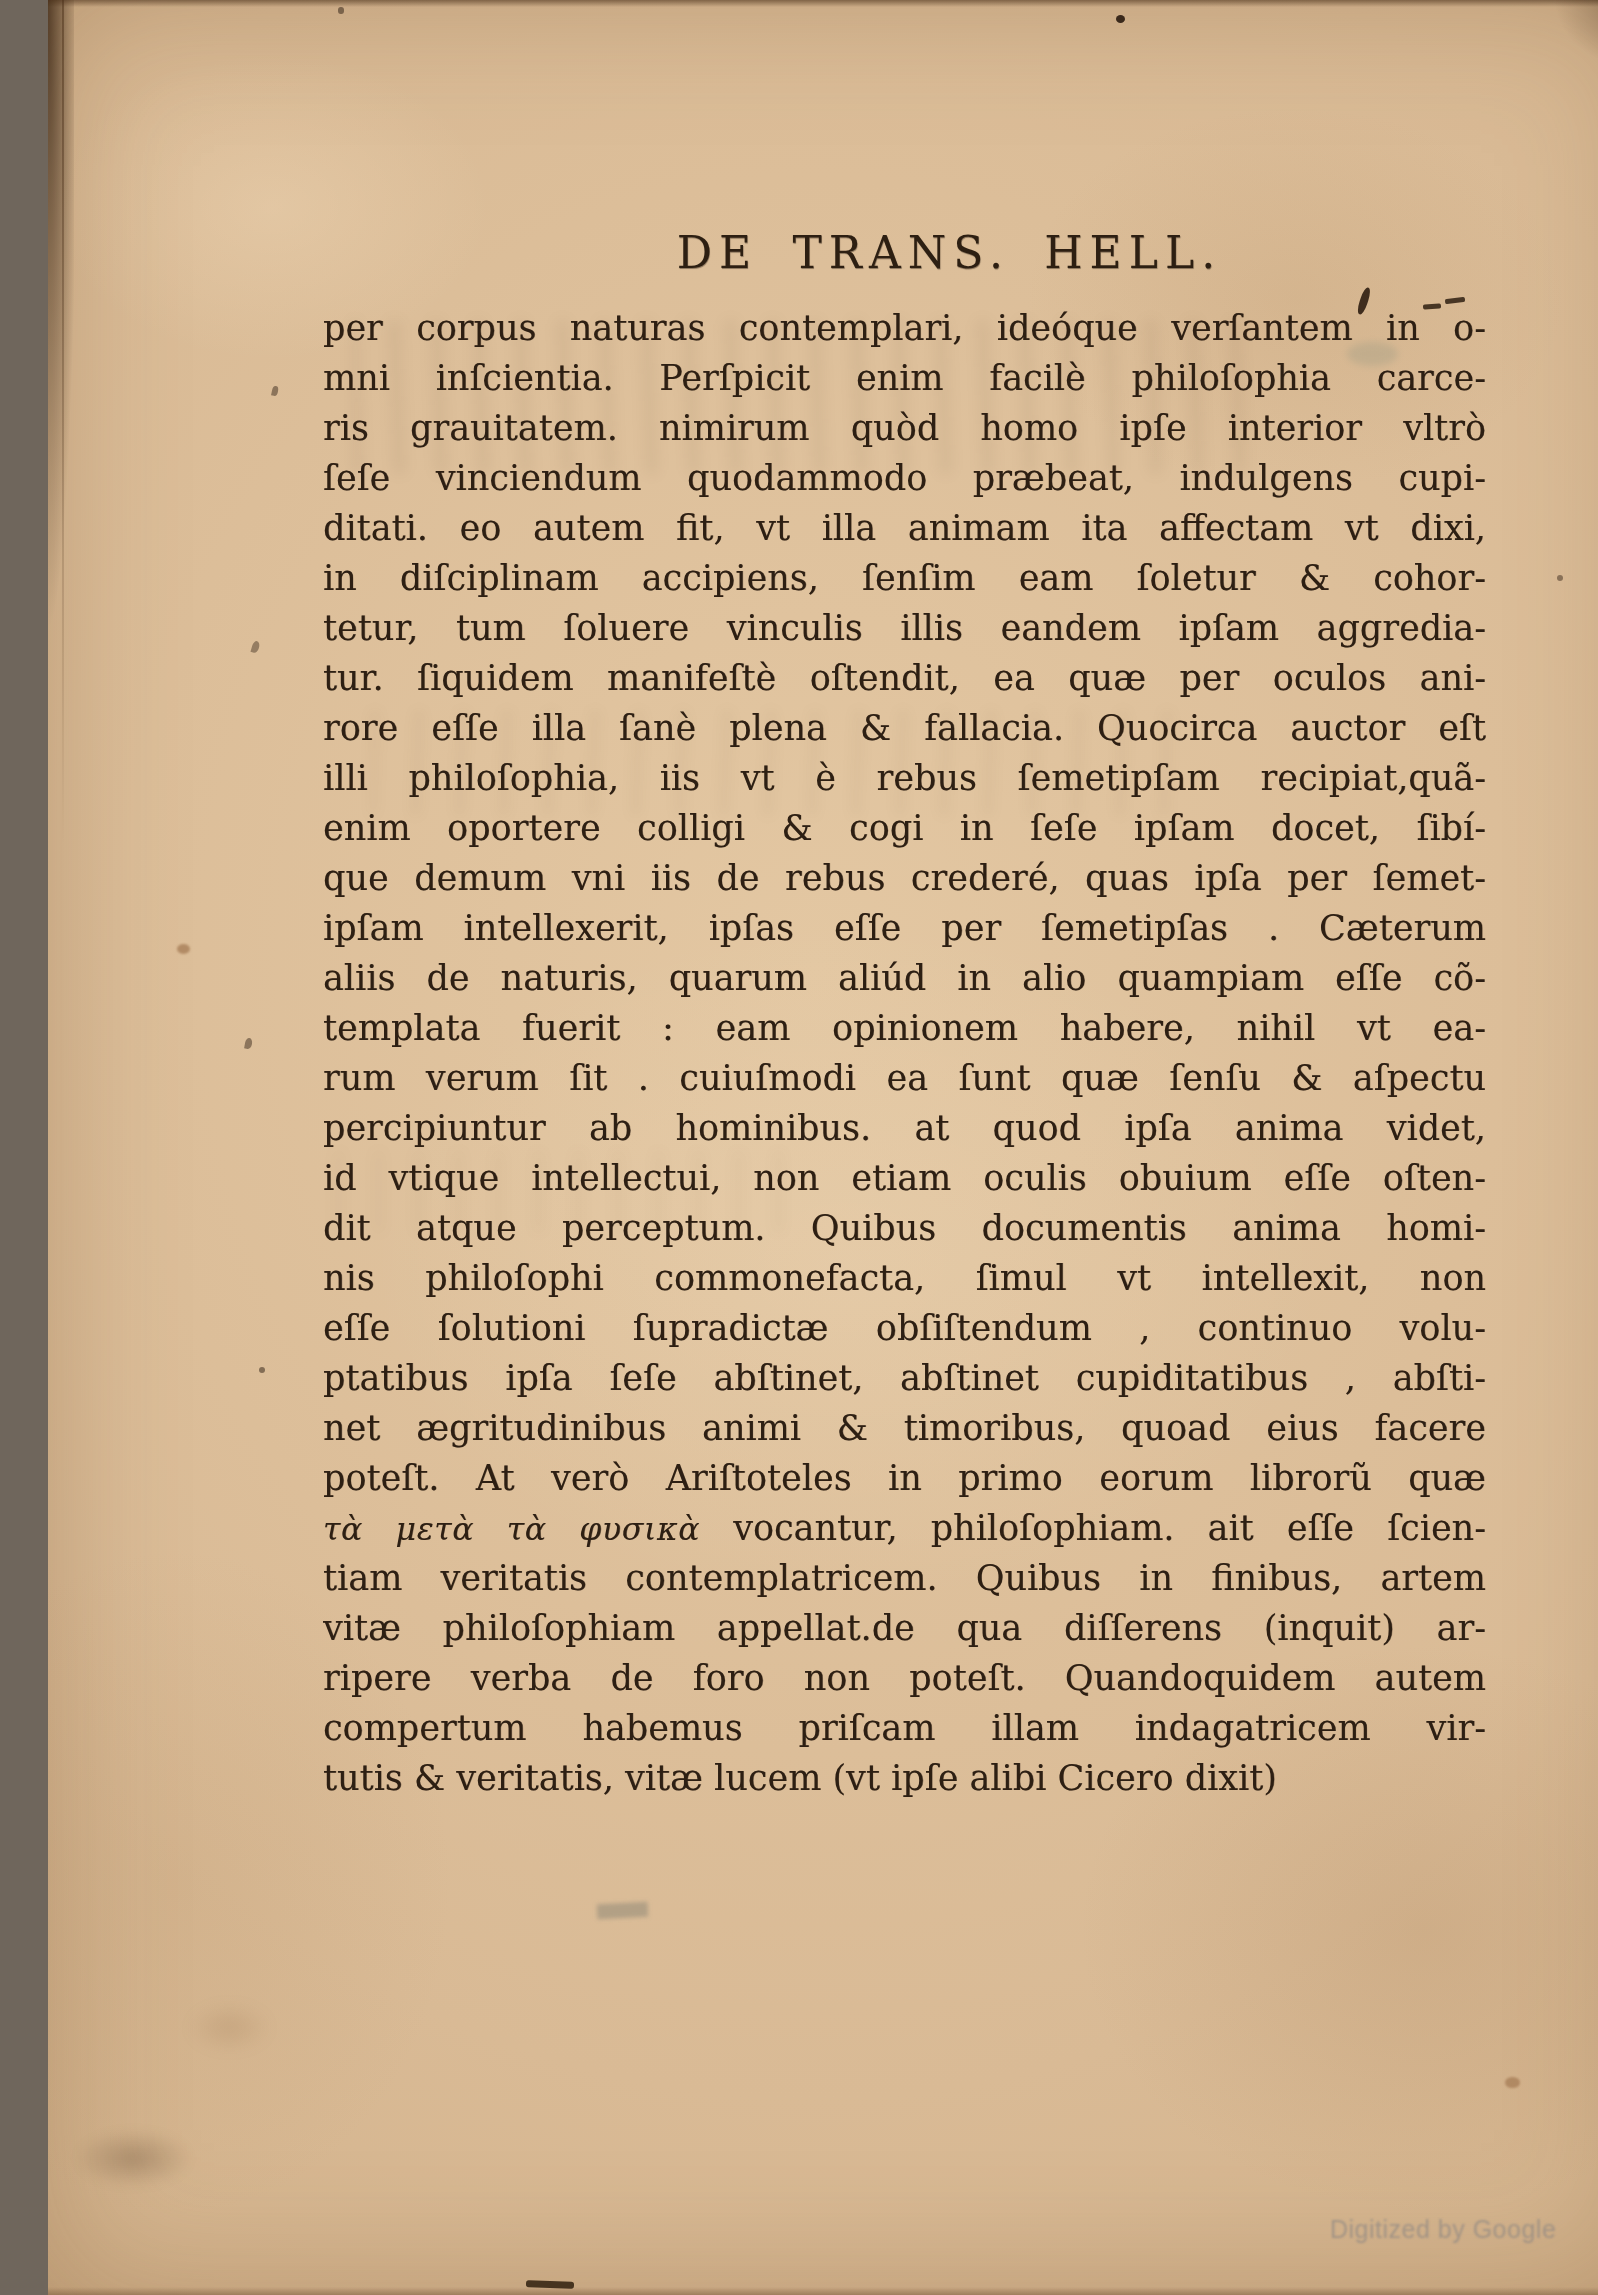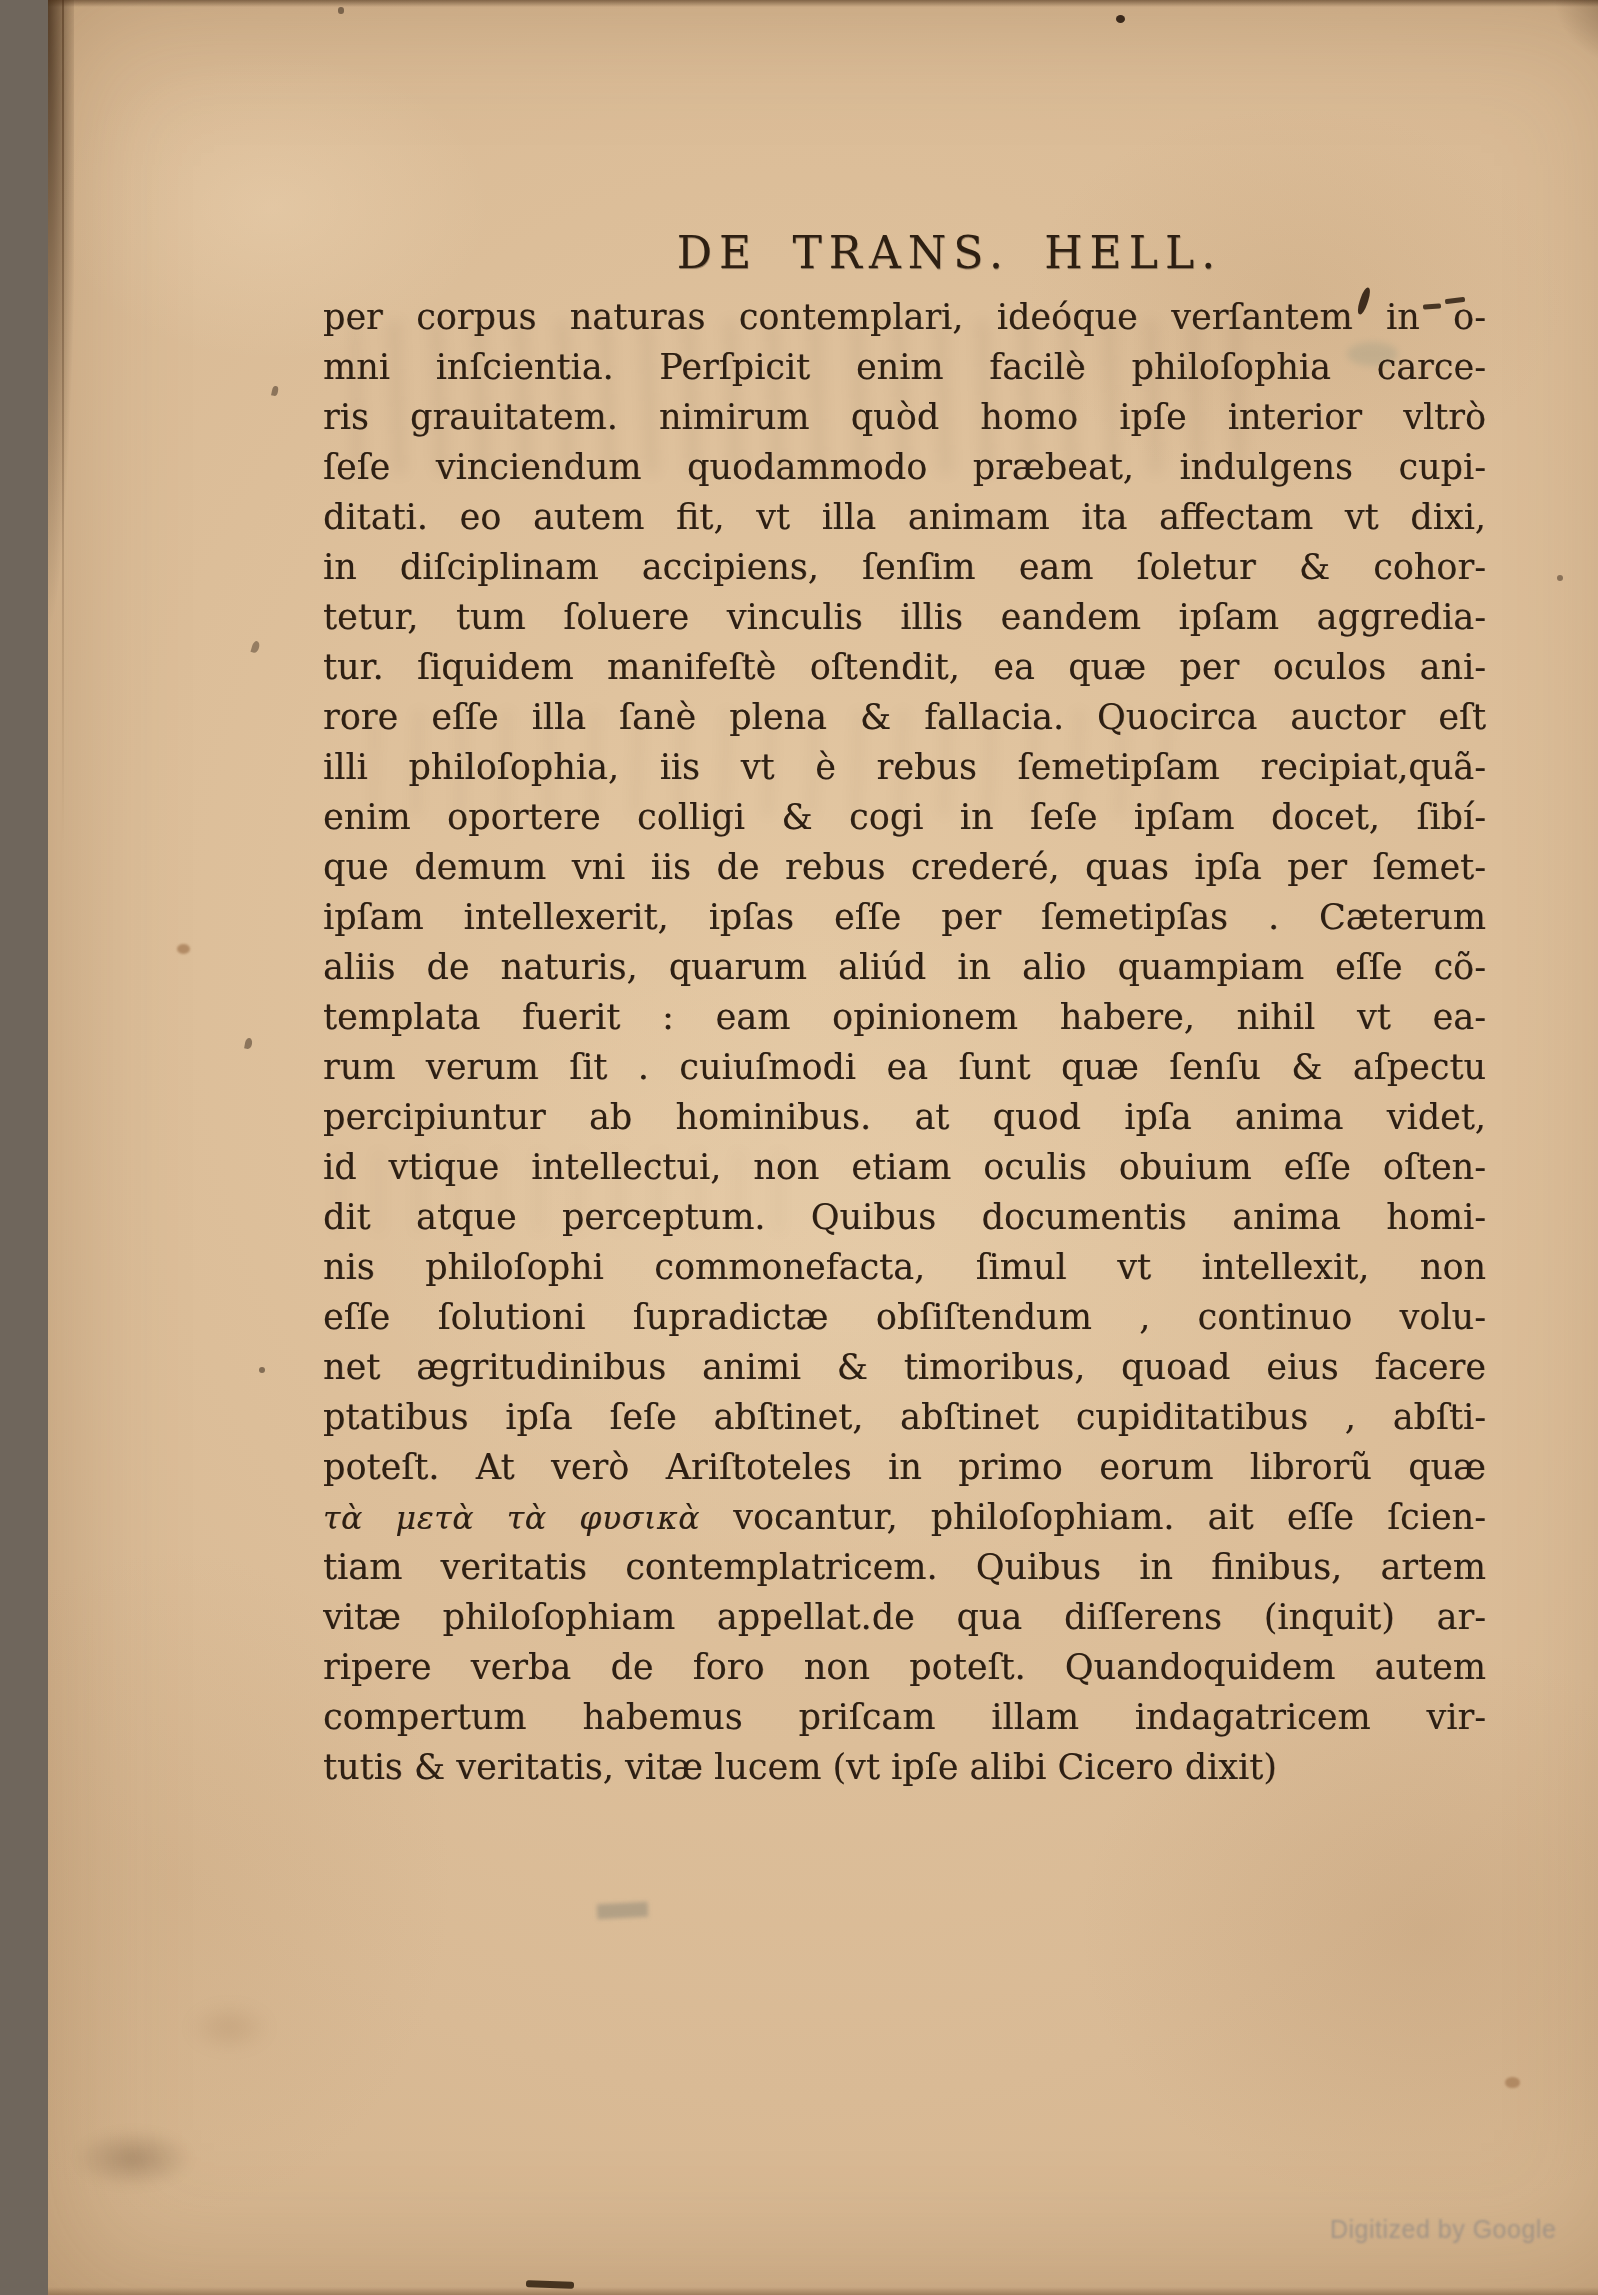--- a/index.html
+++ b/index.html
@@ -41,21 +41,21 @@
 
   .header{
     position:absolute;left:320px;top:226px;width:1163px;height:53px;
     line-height:53px;text-align:center;
     font-size:44px;letter-spacing:.16em;word-spacing:.30em;
     color:#2d1f12;
     text-shadow:0.5px 0.5px 0.7px rgba(45,31,19,.45);
     z-index:3;
   }
   .textblock{
-    position:absolute;left:275px;top:292px;width:1163px;z-index:3;
+    position:absolute;left:275px;top:303px;width:1163px;z-index:3;
     color:#2d1f13;
   }
   .line{
     height:50px;line-height:50px;font-size:35px;
     text-align:justify;text-align-last:justify;
     white-space:normal;overflow:hidden;
     text-shadow:0.4px 0.4px 0.6px rgba(45,31,19,.42);
   }
   .line:last-child{text-align-last:left;}
   .greek{font-style:italic;font-size:.9em;letter-spacing:.02em;}
@@ -109,22 +109,22 @@
       <div class="line">que demum vni iis de rebus crederé, quas ipſa per ſemet-</div>
       <div class="line">ipſam intellexerit, ipſas eſſe per ſemetipſas . Cæterum</div>
       <div class="line">aliis de naturis, quarum aliúd in alio quampiam eſſe cõ-</div>
       <div class="line">templata fuerit : eam opinionem habere, nihil vt ea-</div>
       <div class="line">rum verum ſit . cuiuſmodi ea ſunt quæ ſenſu &amp; aſpectu</div>
       <div class="line">percipiuntur ab hominibus. at quod ipſa anima videt,</div>
       <div class="line">id vtique intellectui, non etiam oculis obuium eſſe oſten-</div>
       <div class="line">dit atque perceptum. Quibus documentis anima homi-</div>
       <div class="line">nis philoſophi commonefacta, ſimul vt intellexit, non</div>
       <div class="line">eſſe ſolutioni ſupradictæ obſiſtendum , continuo volu-</div>
+      <div class="line">ptatibus ipſa ſeſe abſtinet, abſtinet cupiditatibus , abſti-</div>
       <div class="line">net ægritudinibus animi &amp; timoribus, quoad eius facere</div>
-      <div class="line">ptatibus ipſa ſeſe abſtinet, abſtinet cupiditatibus , abſti-</div>
       <div class="line">poteſt. At verò Ariſtoteles in primo eorum librorũ quæ</div>
       <div class="line"><span class="greek">τὰ μετὰ τὰ φυσικὰ</span> vocantur, philoſophiam. ait eſſe ſcien-</div>
       <div class="line">tiam veritatis contemplatricem. Quibus in finibus, artem</div>
       <div class="line">vitæ philoſophiam appellat.de qua diſſerens (inquit) ar-</div>
       <div class="line">ripere verba de foro non poteſt. Quandoquidem autem</div>
       <div class="line">compertum habemus priſcam illam indagatricem vir-</div>
       <div class="line">tutis &amp; veritatis, vitæ lucem (vt ipſe alibi Cicero dixit)</div>
     </div>
 
   <div class="gutter"></div>

